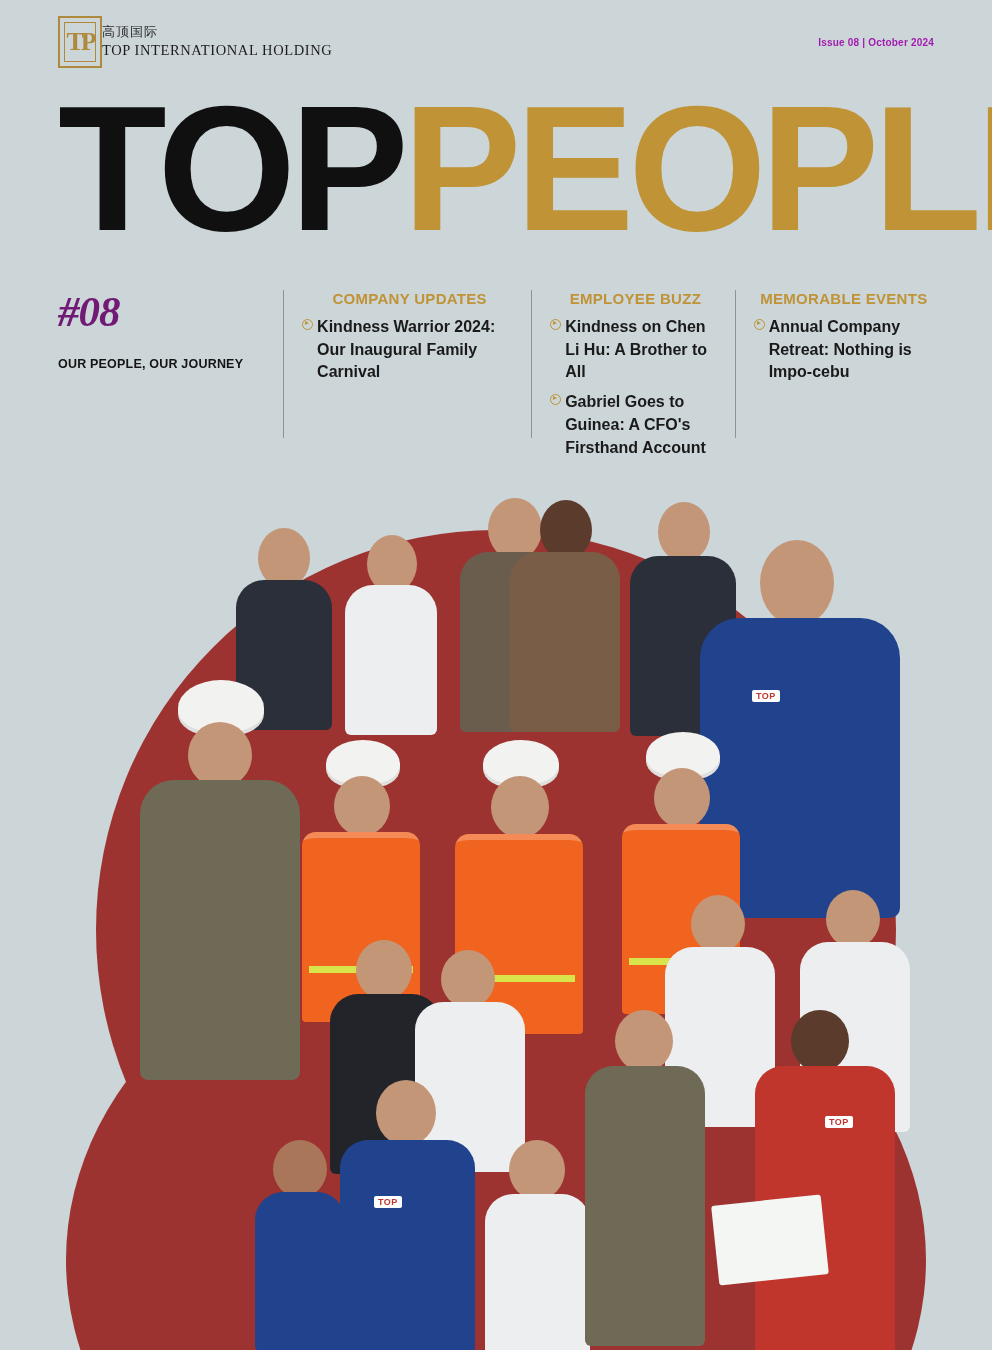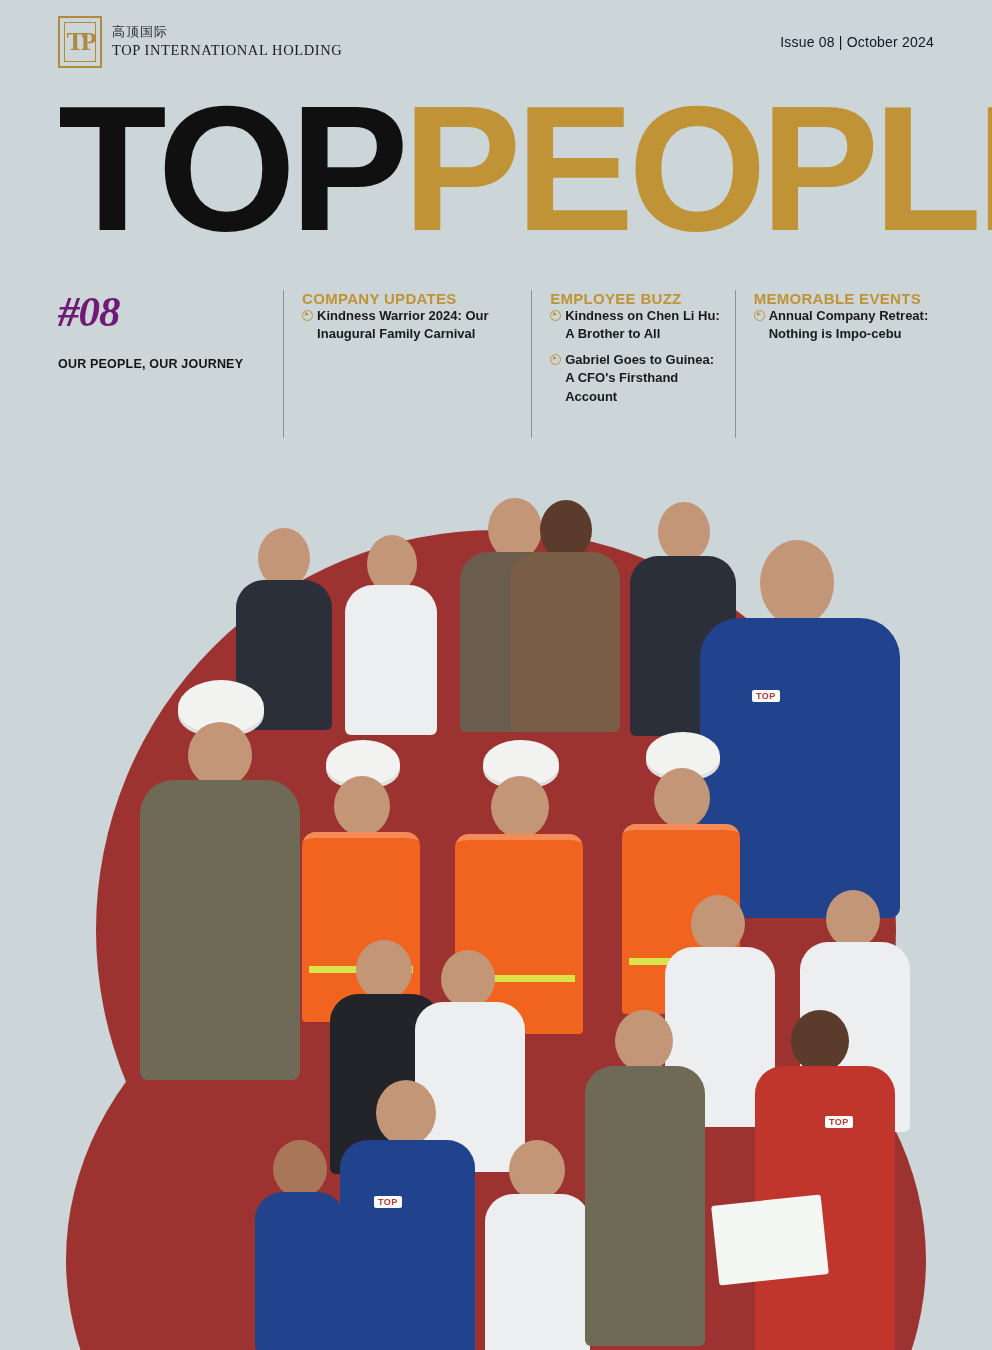--- a/index.html
+++ b/index.html
@@ -18,21 +18,21 @@
 
   
   .masthead {
     position: absolute;
     top: 14px; left: 58px; right: 58px;
     height: 56px;
     display: flex;
     align-items: center;
     justify-content: space-between;
   }
-  .brand { display: flex; align-items: center; gap: 10px; }
+  .brand { display: flex; align-items: center; gap: 0; }
   .logo-mark {
     width: 44px; height: 52px;
     border: 2px solid #b08a3c;
     position: relative;
     background: transparent;
   }
   .logo-mark:before {
     content: "";
     position: absolute;
     left: 4px; top: 4px; right: 4px; bottom: 4px;
@@ -56,23 +56,23 @@
     letter-spacing: 1px;
   }
   .brand-en {
     font-family: "Liberation Serif", serif;
     font-size: 14.5px;
     color: #1d1d1d;
     letter-spacing: 0.6px;
     margin-top: 2px;
   }
   .issue-line {
-    font-size: 14px;
-    font-weight: normal;
-    color: #0f172a;
+    font-size: 10px;
+    font-weight: bold;
+    color: #a21caf;
     letter-spacing: 0.2px;
   }
 
   
   .title-row {
     position: absolute;
     top: 74px; left: 58px; right: 40px;
     height: 190px;
     display: flex;
     align-items: center;
@@ -127,20 +127,22 @@
   .col-sec {
     padding: 0 14px 0 18px;
     border-right: 1.5px solid #8a9396;
   }
   .col-sec.last { border-right: none; padding-right: 0; }
   .sec-title {
     font-size: 15px;
     font-weight: bold;
     color: #bf9336;
     letter-spacing: 0.3px;
+    margin-bottom: 9px;
+    text-align: center;
   }
   .item {
     display: flex;
     gap: 6px;
     margin-bottom: 7px;
   }
   .bullet {
     flex: 0 0 auto;
     margin-top: 3px;
     width: 9px; height: 9px;
@@ -157,21 +159,21 @@
   .bullet:after {
     content: "";
     position: absolute;
     left: 3.2px; top: 2.2px;
     width: 0; height: 0;
     border-left: 4px solid #bf9336;
     border-top: 2.4px solid transparent;
     border-bottom: 2.4px solid transparent;
   }
   .item-text {
-    font-size: 13px;
+    font-size: 16px;
     font-weight: bold;
     color: #1a1a1a;
     line-height: 1.42;
   }
   .w-updates { width: 250px; }
   .w-buzz { width: 205px; }
   .w-events { width: 200px; }
 
   
   .art {

